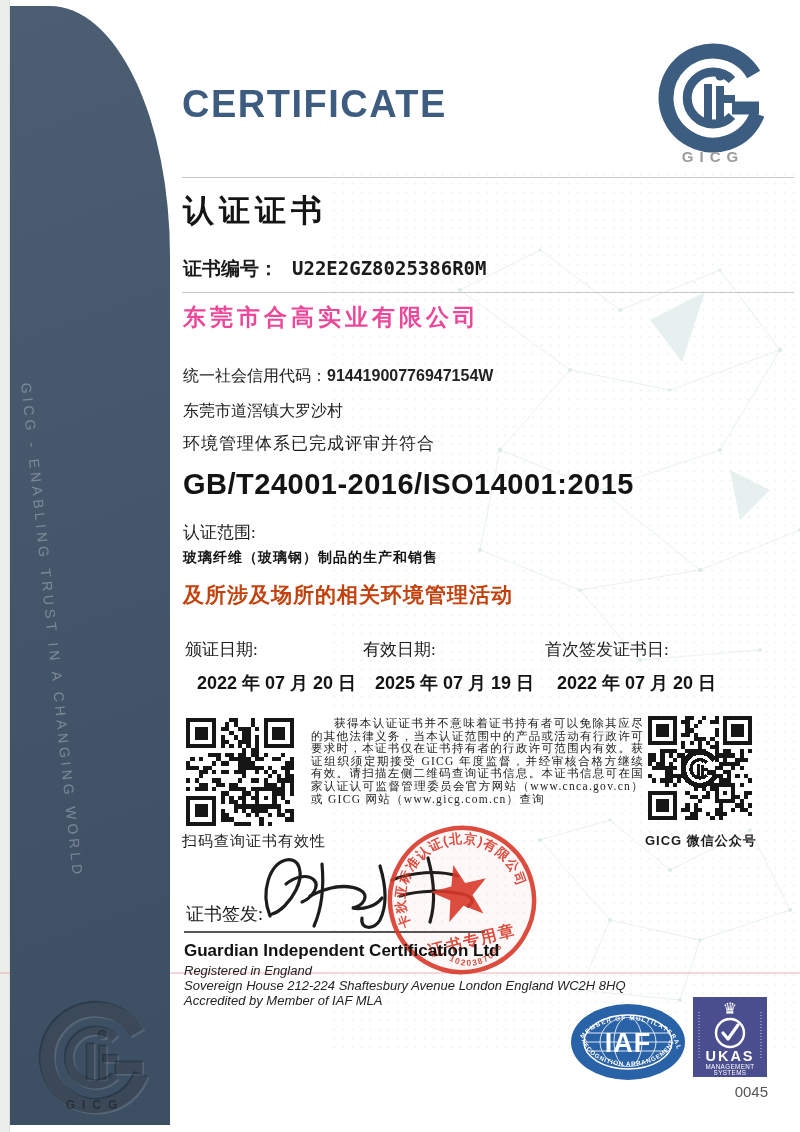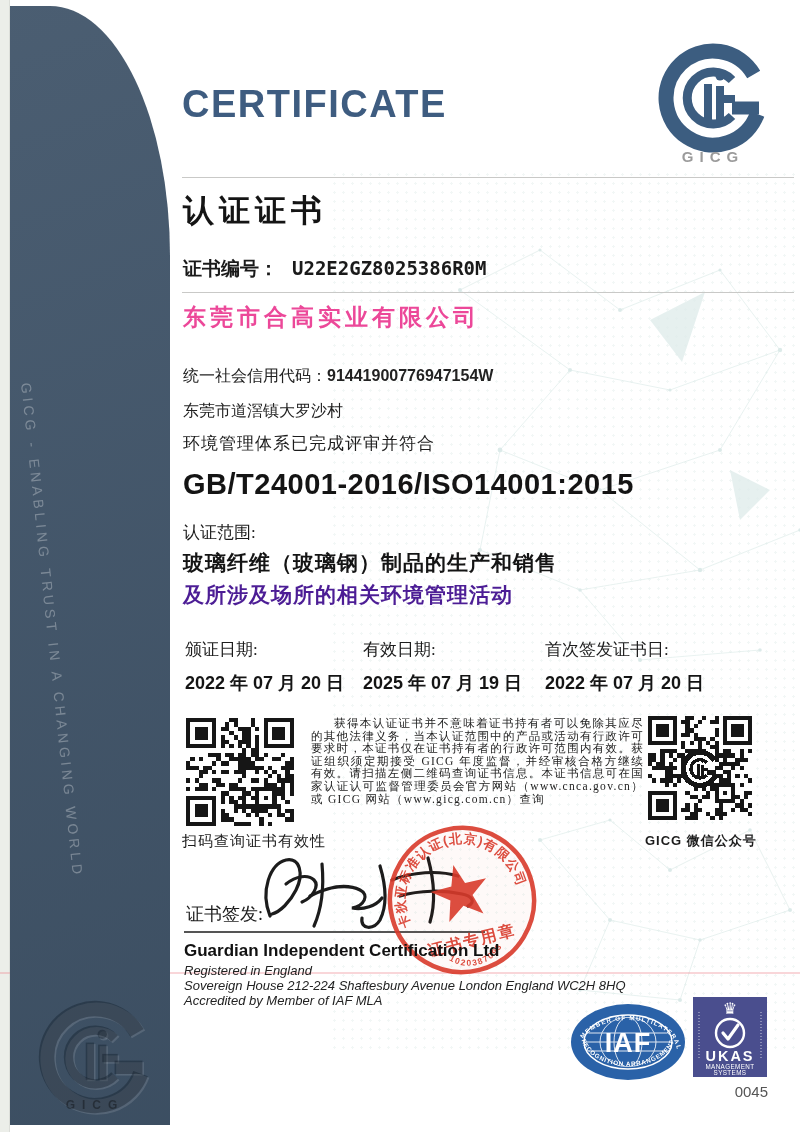--- a/index.html
+++ b/index.html
@@ -39,25 +39,25 @@
   .rule2{left:182px;top:292px;width:612px;}
   .company{left:183px;top:302px;font-family:"Liberation Serif","DejaVu Serif",serif;
         font-weight:700;font-size:23px;letter-spacing:4px;color:#ec4899;}
   .serif{font-family:"Liberation Serif","DejaVu Serif",serif;}
   .uscc{left:183px;top:366px;font-size:16px;color:#222;}
   .uscc b{font-family:"Liberation Sans",sans-serif;font-weight:600;}
   .address{left:183px;top:401px;font-size:16px;color:#222;}
   .conformity{left:183px;top:424px;font-size:17px;color:#1c1c1c;letter-spacing:1px;margin-top:8px;}
   .standard{left:183px;top:468px;font-size:29px;font-weight:800;color:#141414;letter-spacing:.5px;}
   .scope-label{left:183px;top:521px;font-size:17px;color:#1c1c1c;}
-  .scope1{left:183px;top:549px;font-size:21px;font-weight:700;letter-spacing:1px;color:#141414;}
-  .scope2{left:183px;top:581px;font-size:21px;font-weight:700;letter-spacing:1px;color:#4c1d95;}
+  .scope1{left:183px;top:549px;font-size:14px;font-weight:700;letter-spacing:1px;color:#141414;}
+  .scope2{left:183px;top:581px;font-size:21px;font-weight:700;letter-spacing:1px;color:#c2410c;}
   
   .date-label{top:638px;font-size:17px;color:#1c1c1c;}
-  .date-value{top:671px;font-size:18px;font-weight:700;color:#141414;}
+  .date-value{top:671px;font-size:18px;font-weight:700;color:#141414;margin-left:12px;}
   .dc1{left:185px;} .dc2{left:363px;} .dc3{left:545px;}
   
   .qr{background:#fff;}
   .qr-left{left:186px;top:718px;width:108px;height:108px;}
   .qr-right{left:648px;top:716px;width:104px;height:104px;}
   .qr-left-label{left:182px;top:832px;font-size:15px;letter-spacing:1px;color:#1c1c1c;}
   .qr-right-label{left:645px;top:832px;font-size:13px;letter-spacing:1px;color:#1c1c1c;font-weight:bold;}
   .notice{left:311px;top:717px;width:333px;font-family:"Liberation Serif","DejaVu Serif",serif;
         font-size:11.5px;line-height:12.6px;letter-spacing:1.3px;text-align:justify;
         text-indent:2em;color:#222;}

